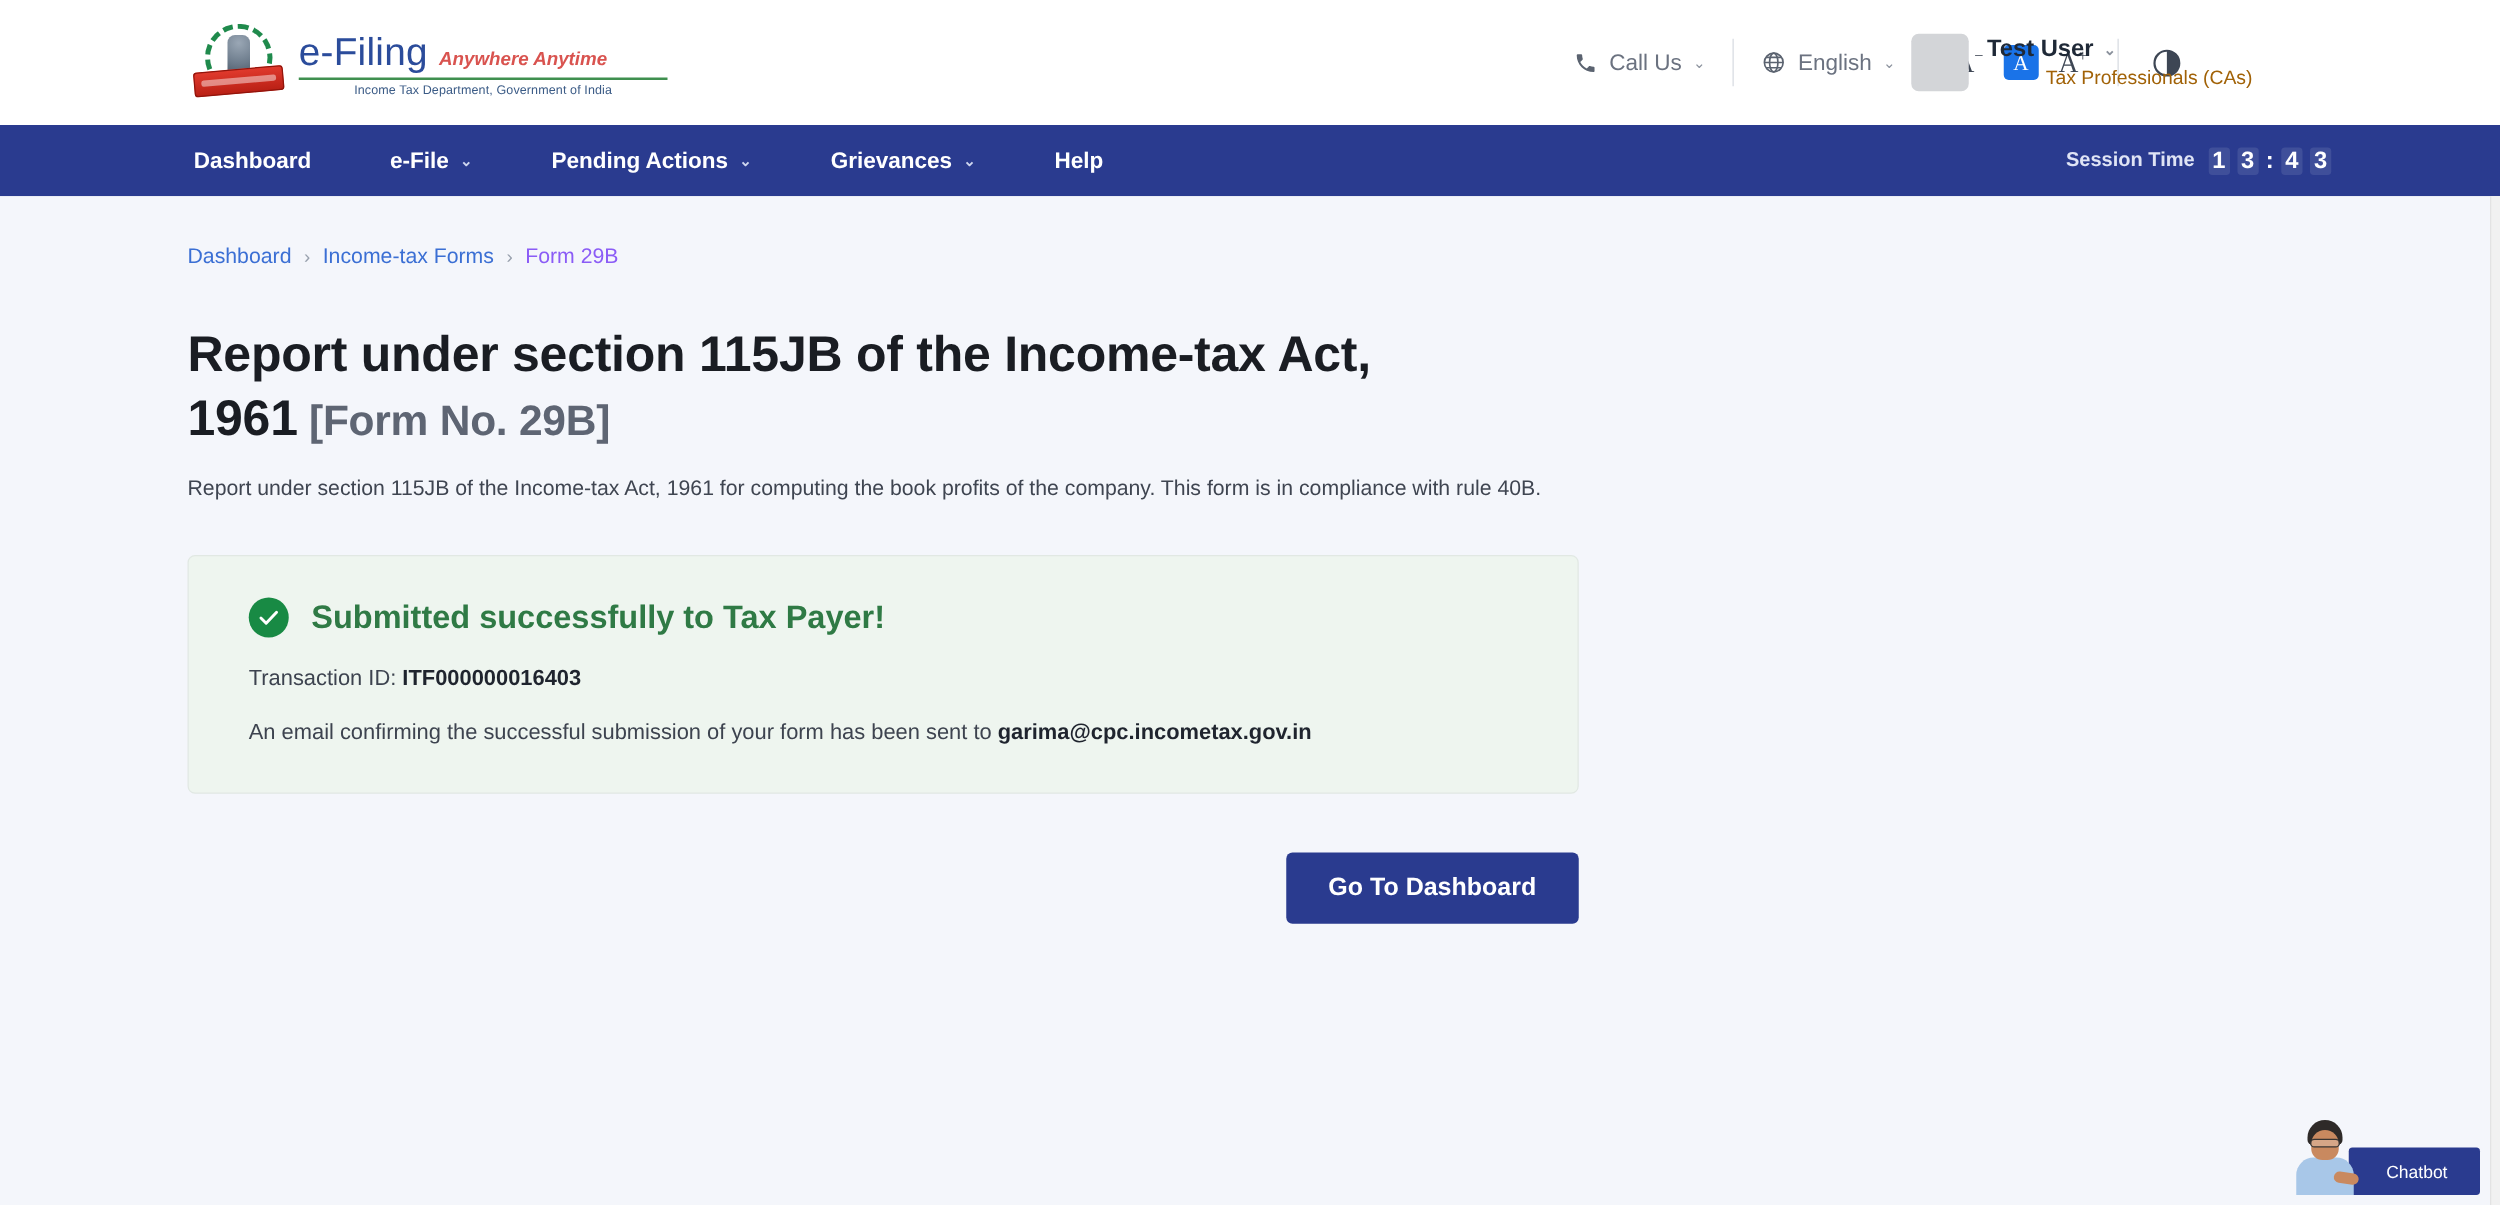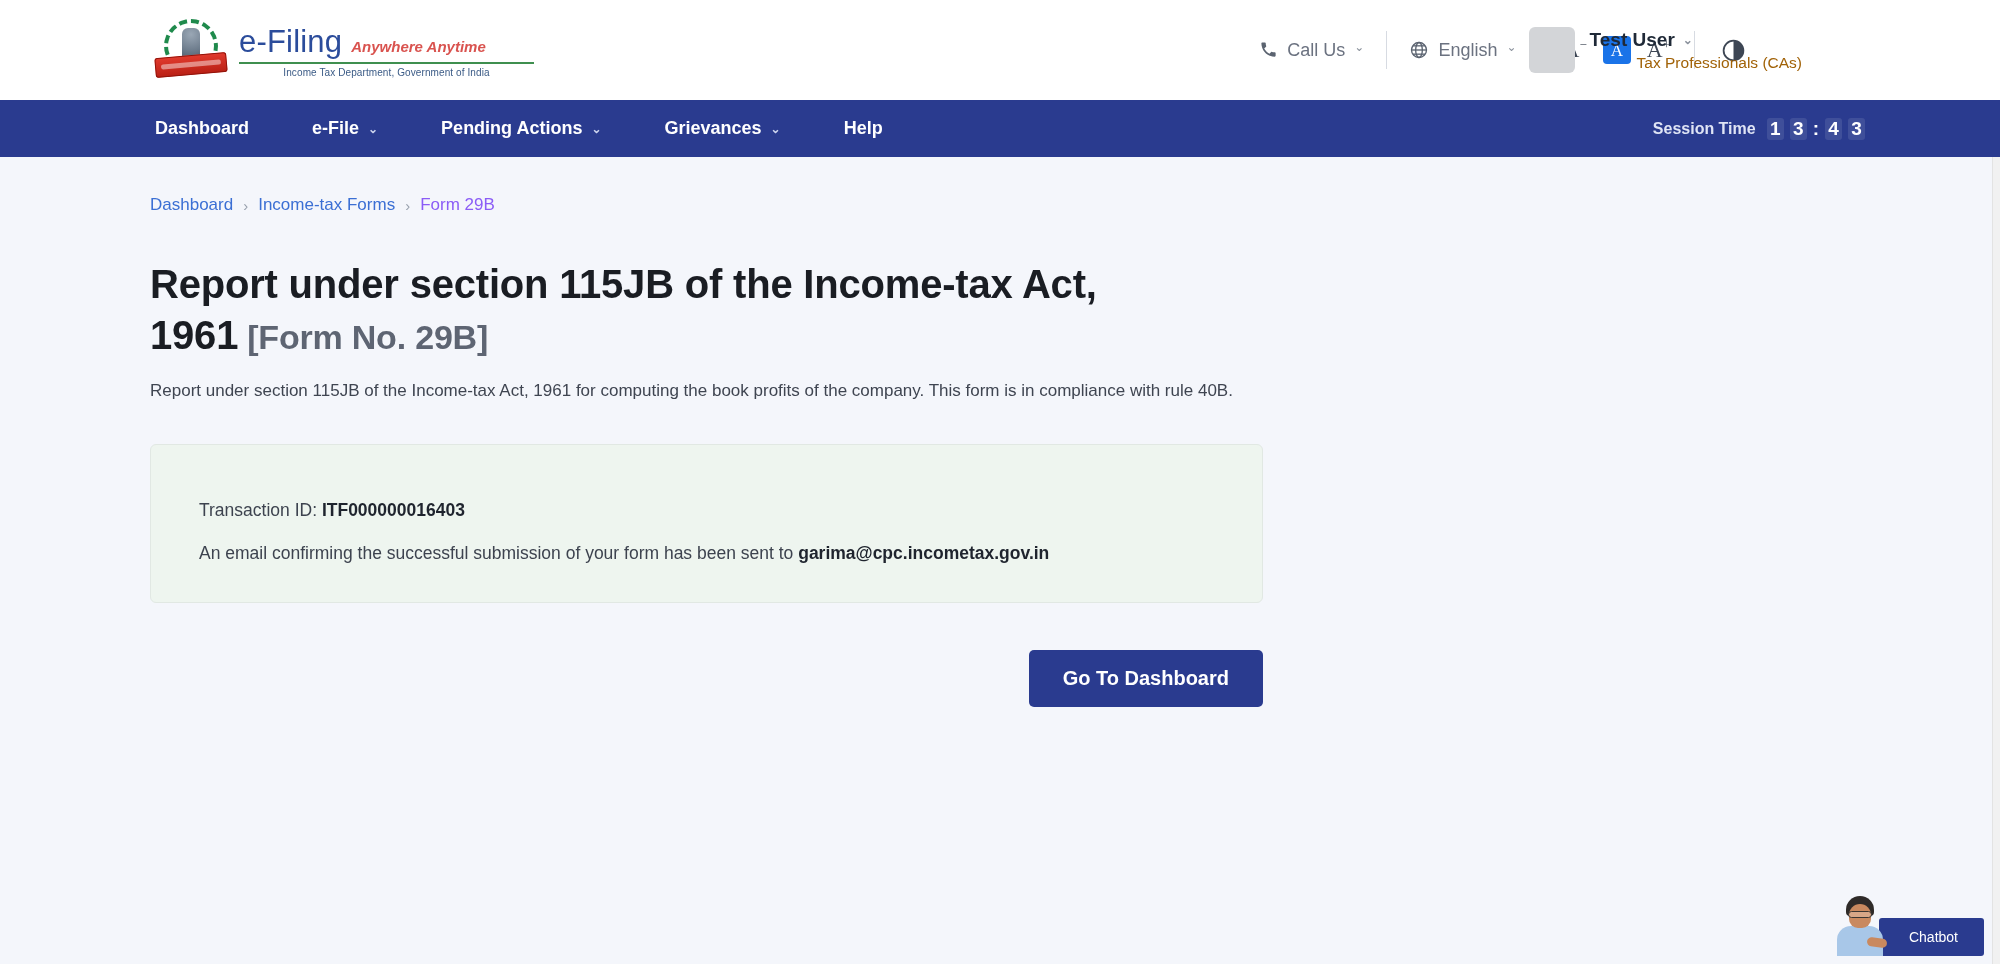--- a/index.html
+++ b/index.html
@@ -63,21 +63,21 @@
   }
   .brand-rule { height: 2px; background: #3f8f4f; margin: 2px 0 3px; width: 295px; }
   .brand-dept { font-size: 10px; color: #3b5b86; letter-spacing: .1px; }
 
   .header-right {
     margin-left: auto;
     display: flex; align-items: center;
     padding-right: 228px;
   }
   .hdr-item {
-    display: flex; gap: 9px;
+    display: flex; align-items: center; gap: 9px;
     color: #6b7280; font-size: 18px;
     padding: 0 22px;
     cursor: pointer;
   }
   .hdr-sep { width: 1px; height: 38px; background: #d7dbe2; }
   .chev { font-size: 12px; color: #8a919c; }
   .icon-svg { display: block; }
 
   .font-ctrls { display: flex; align-items: center; gap: 16px; padding: 0 24px; }
   .fbtn {
@@ -394,20 +394,28 @@
     <span class="bc-current">Form 29B</span>
   </div>
 
   <h1 class="page-title">
     <span>Report under section 115JB of the Income-tax Act, 1961</span><span class="title-sub">[Form No. 29B]</span>
   </h1>
 
   <p class="page-desc">Report under section 115JB of the Income-tax Act, 1961 for computing the book profits of the company. This form is in compliance with rule 40B.</p>
 
   <div class="success-panel">
+    <div class="success-head">
+      <span class="check-circle">
+        <svg width="20" height="20" viewBox="0 0 24 24" fill="none" stroke="#ffffff" stroke-width="2.8" stroke-linecap="round" stroke-linejoin="round">
+          <polyline points="4.5,12.5 9.5,17.5 19.5,7"></polyline>
+        </svg>
+      </span>
+      <span class="success-title">Submitted successfully to Tax Payer!</span>
+    </div>
 
     <div class="success-row">
       <span>Transaction ID:</span>
       <b>ITF000000016403</b>
     </div>
 
     <div class="success-row">
       <span>An email confirming the successful submission of your form has been sent to</span>
       <b>garima@cpc.incometax.gov.in</b>
     </div>

